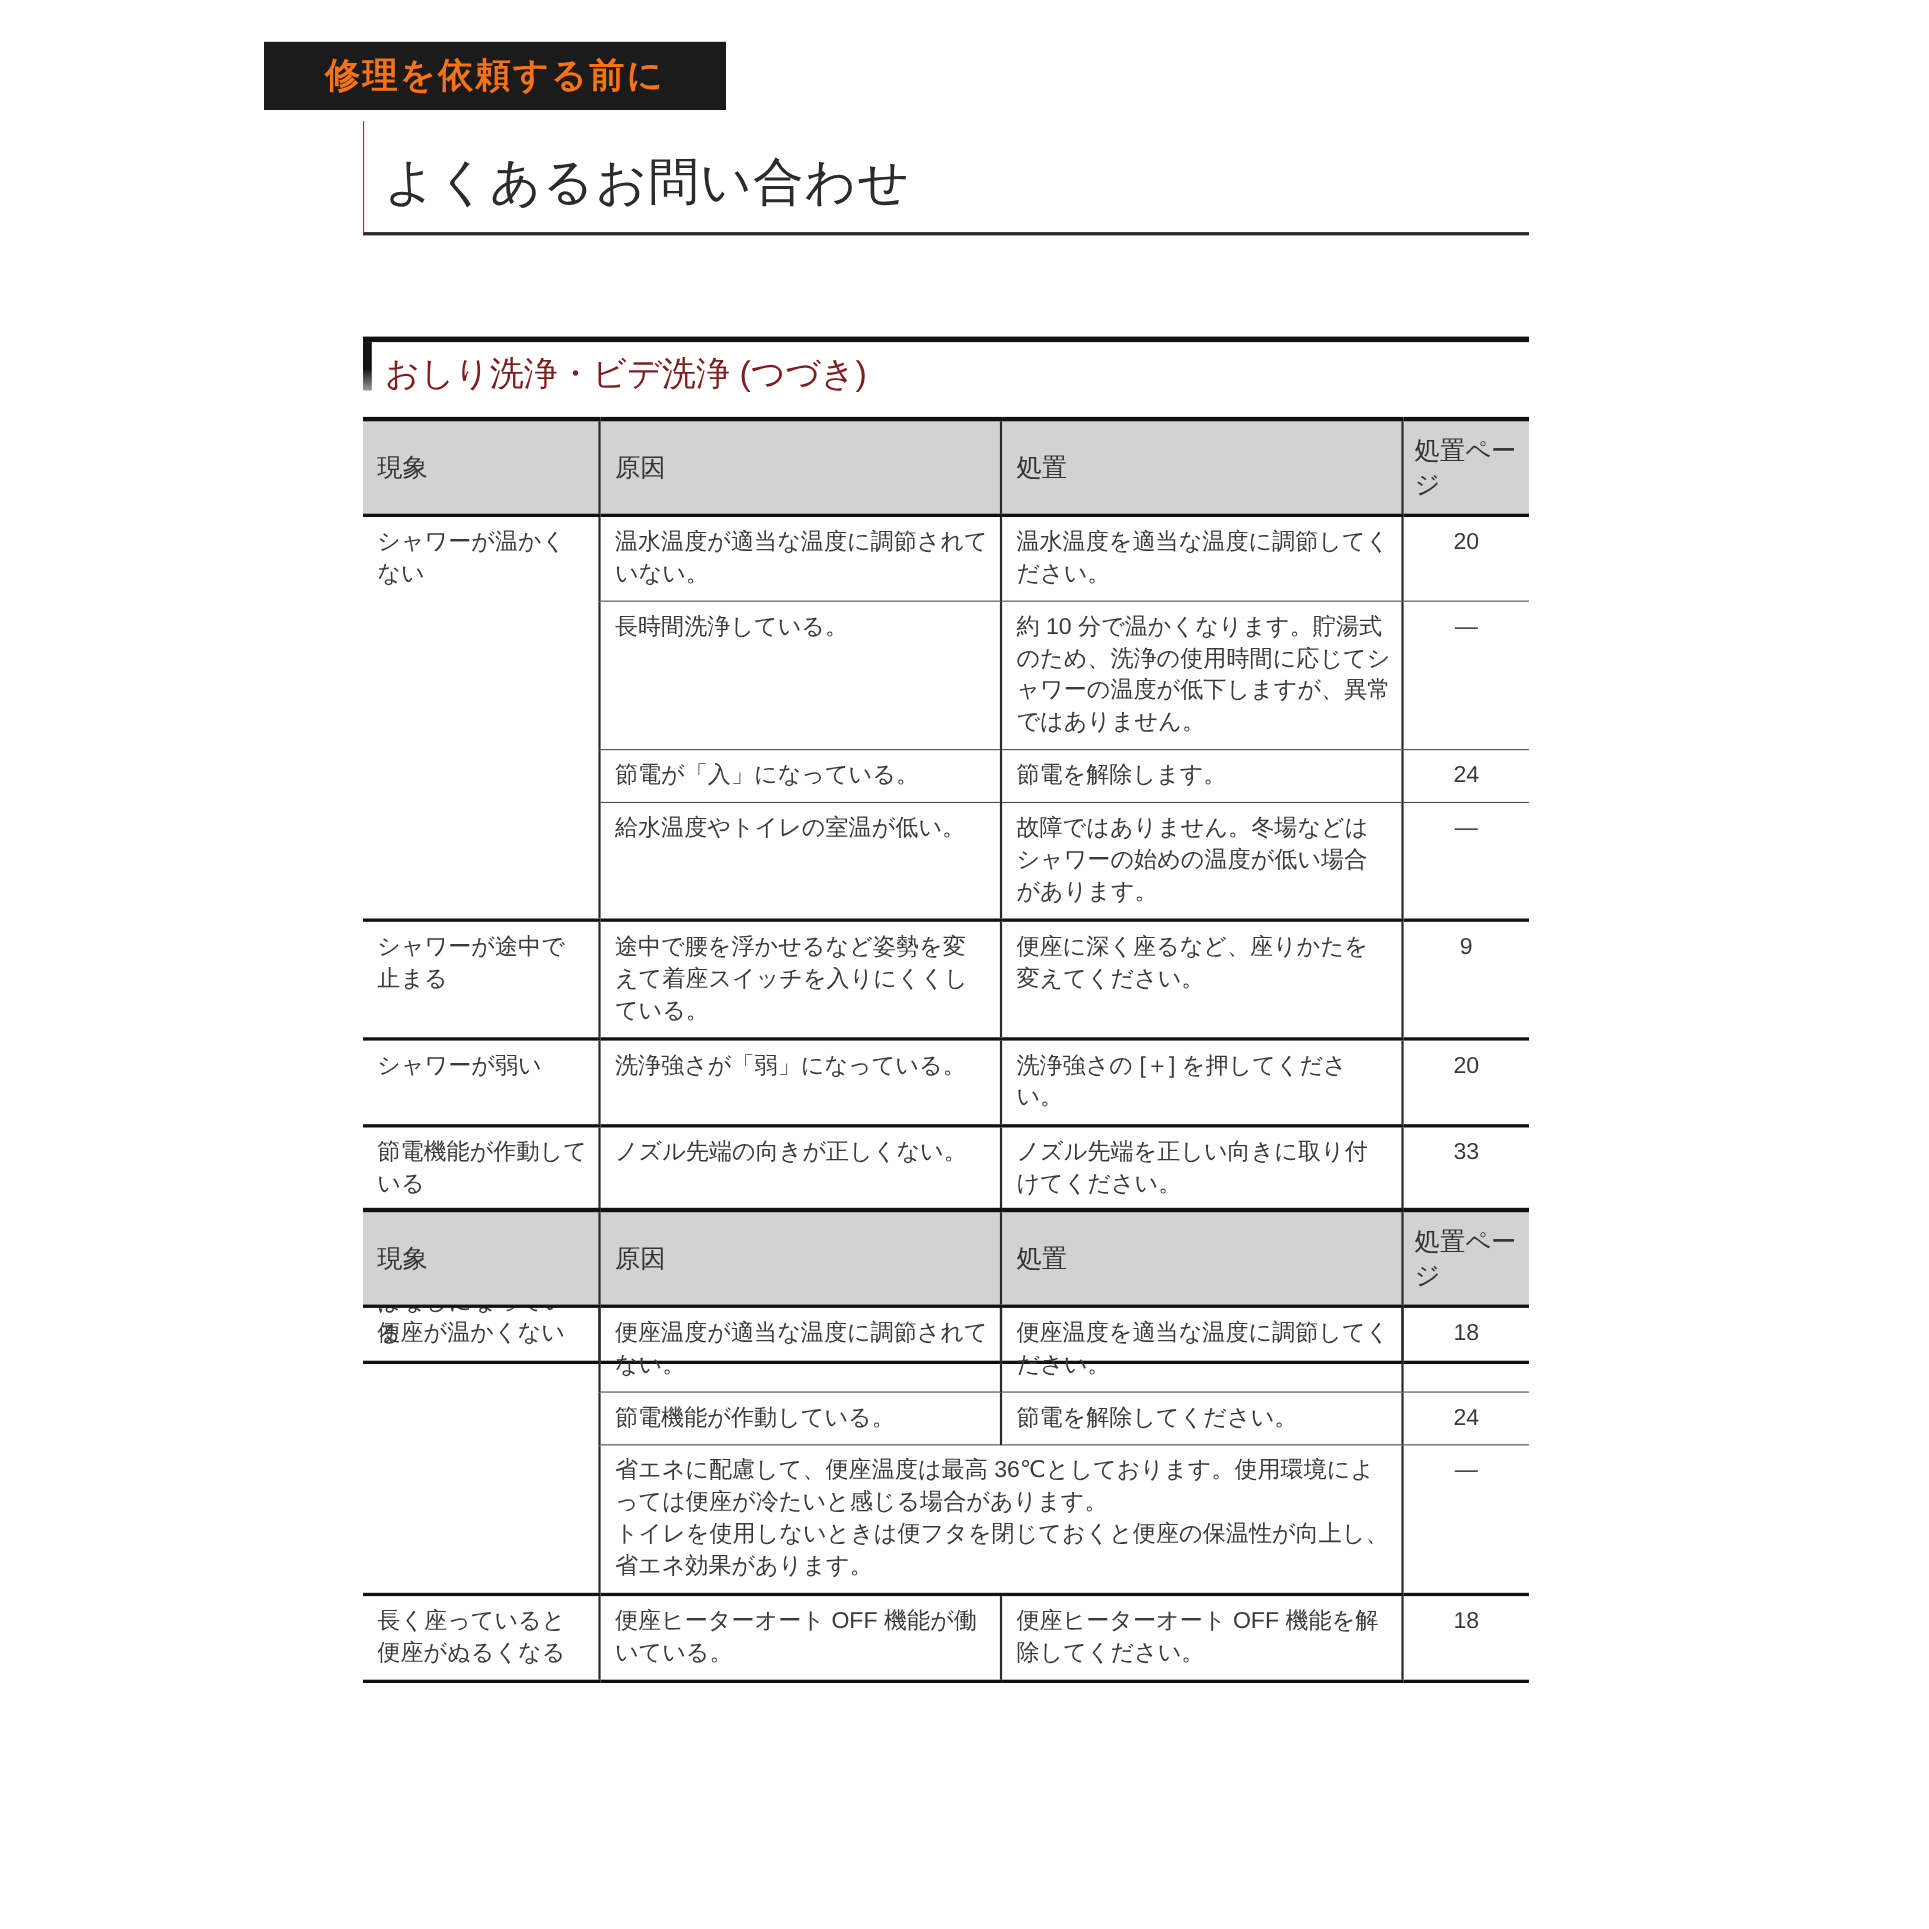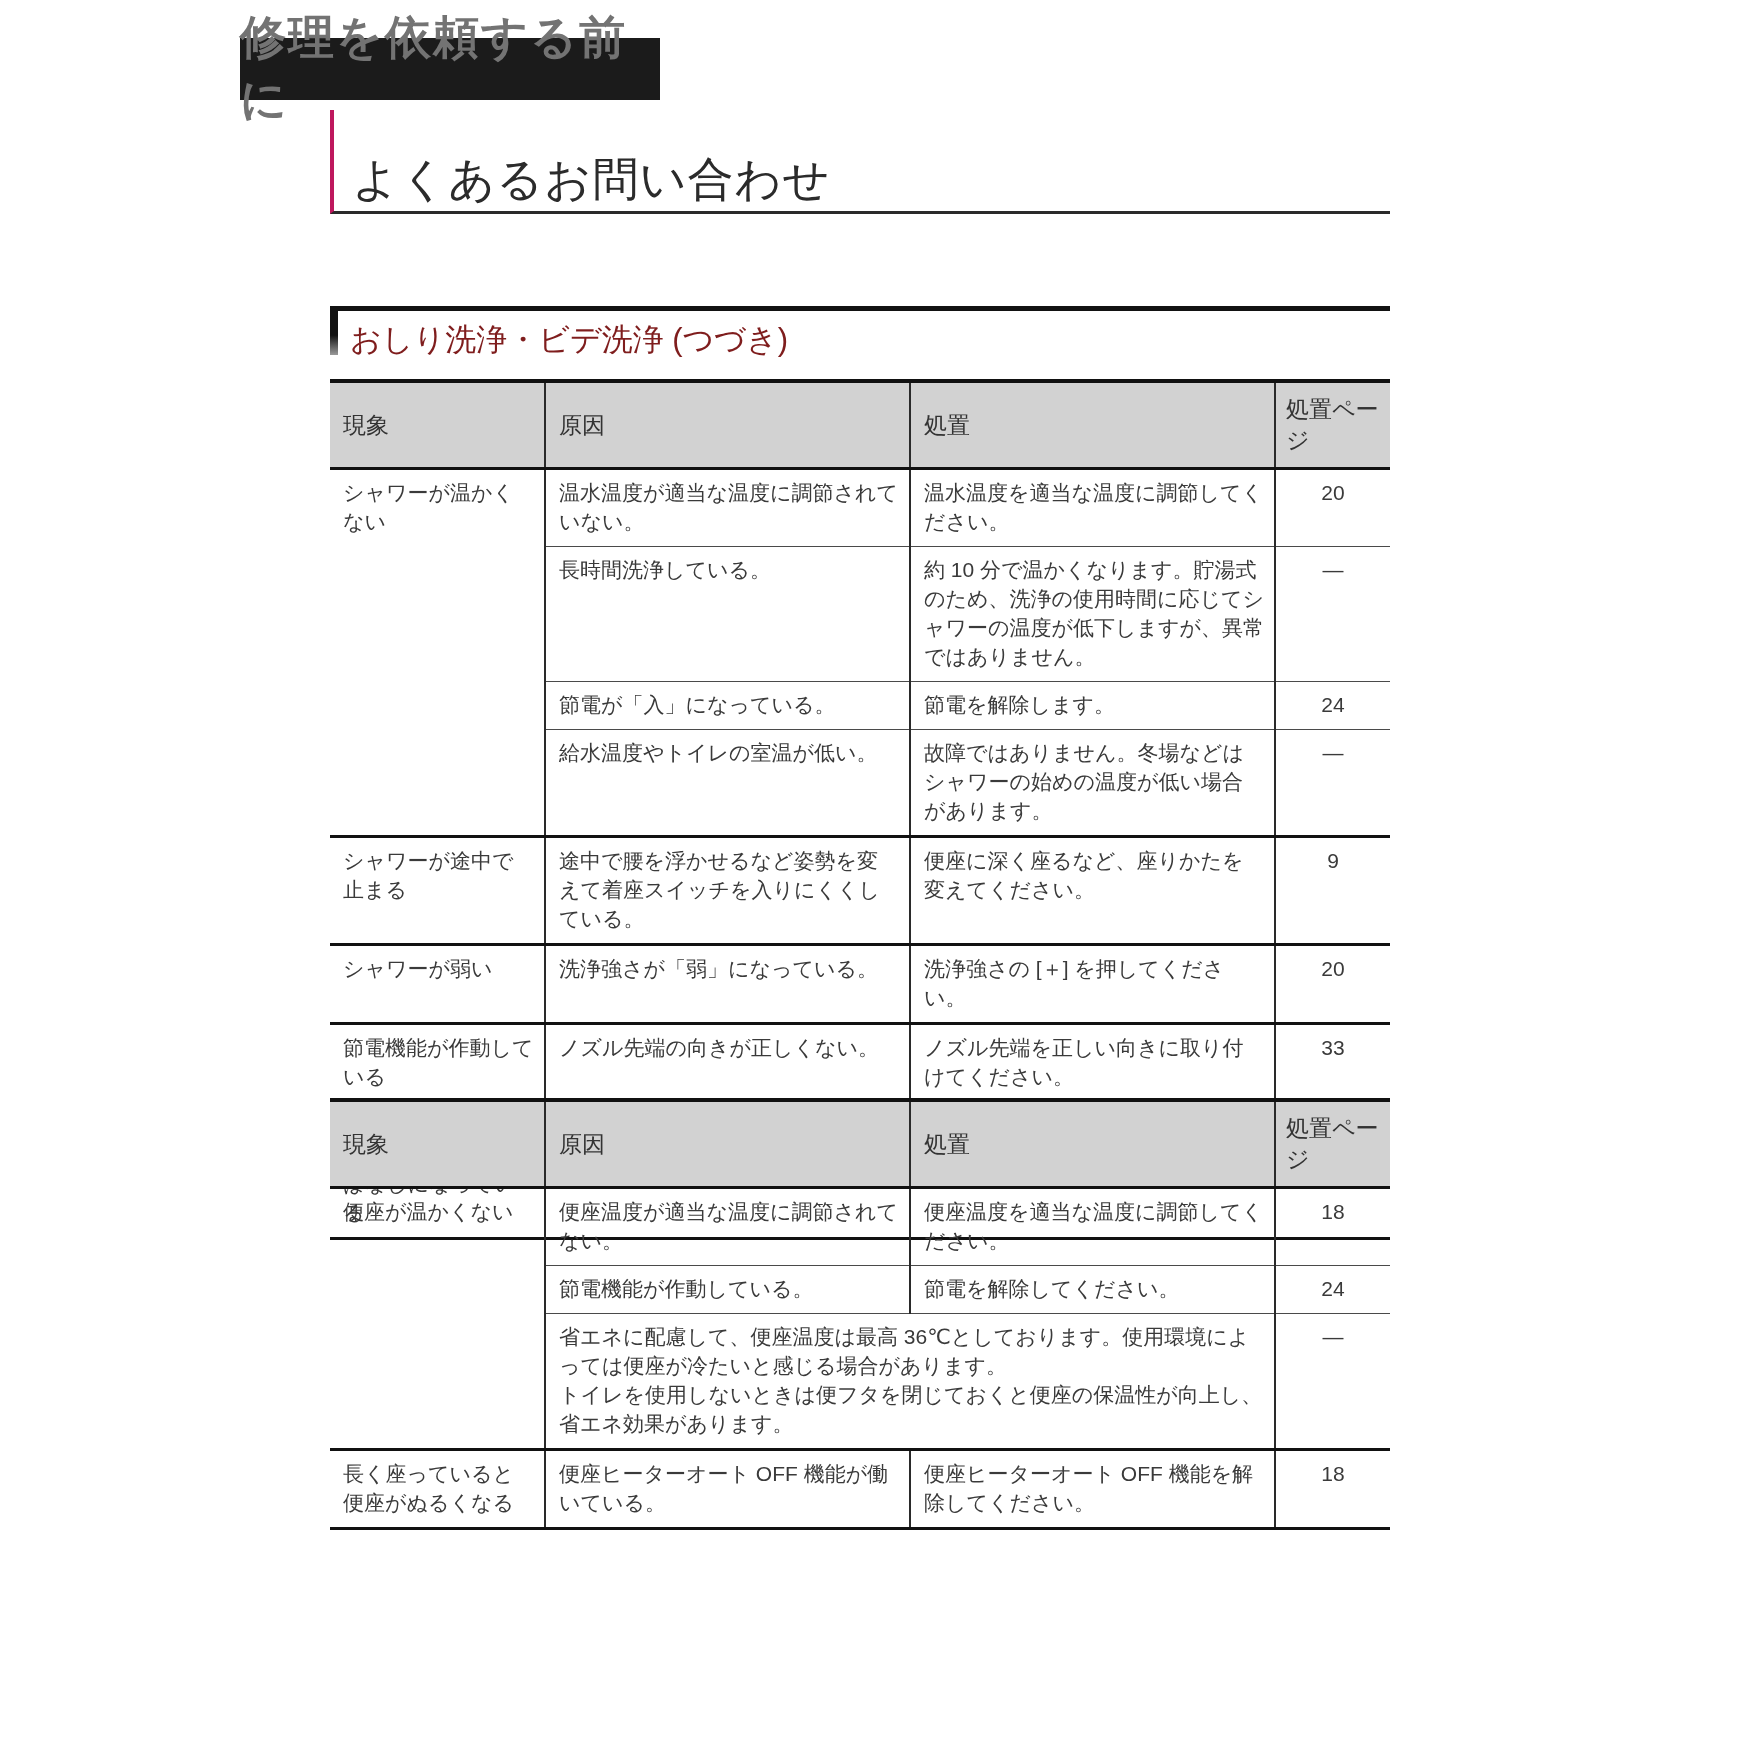--- a/index.html
+++ b/index.html
@@ -8,28 +8,28 @@
     font-family:"Liberation Sans","DejaVu Sans",sans-serif;
     color:#333;position:relative;overflow:hidden;
   }
   .page{position:relative;width:1754px;height:1754px;background:#fff;}
 
   
   .banner{
     position:absolute;left:240px;top:38px;width:420px;height:62px;
     background:#1b1b1b;display:flex;align-items:center;justify-content:center;
   }
-  .banner span{color:#737373;font-size:46px;font-weight:bold;letter-spacing:2px;}
+  .banner span{color:#f97316;font-size:32px;font-weight:bold;letter-spacing:2px;}
 
   
   .title-block{
     position:absolute;left:330px;top:110px;width:1060px;height:104px;
-    border-left:4px solid #be185d;border-bottom:3px solid #2a2a2a;
+    border-left:1px solid #be185d;border-bottom:3px solid #2a2a2a;
     display:flex;align-items:flex-end;box-sizing:border-box;
-    padding:0 0 0 18px;
+    padding:0 0 14px 18px;
   }
   .title-block .big-title{font-size:46px;color:#2b2b2b;letter-spacing:1px;}
 
   
   .section{position:absolute;left:330px;width:1060px;}
   .section.s1{top:306px;}
   .section.s2{top:1088px;}
   .sec-head{
     position:relative;border-top:5px solid #121212;
     padding:8px 0 8px 20px;

